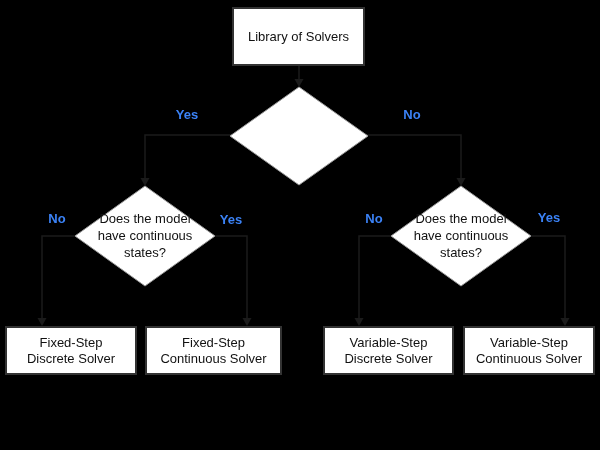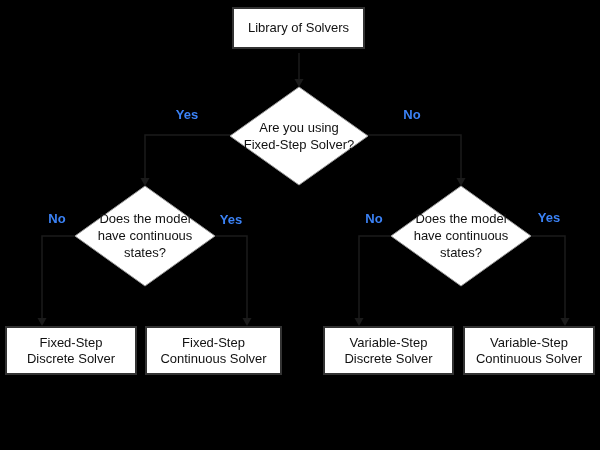--- a/index.html
+++ b/index.html
@@ -39,21 +39,21 @@
   .branch-label {
     position: absolute;
     width: 40px;
     text-align: center;
     color: #3b82f6;
     font-size: 13px;
     font-weight: bold;
   }
 
   
-  #root-box   { left: 232px; top: 7px;   width: 133px; height: 42px; }
+  #root-box   { left: 232px; top: 7px;   width: 133px; height: 59px; }
   #box-fd     { left: 5px;   top: 326px; width: 132px; height: 49px; }
   #box-fc     { left: 145px; top: 326px; width: 137px; height: 49px; }
   #box-vd     { left: 323px; top: 326px; width: 131px; height: 49px; }
   #box-vc     { left: 463px; top: 326px; width: 132px; height: 49px; }
 
   #d1-text { left: 224px; top: 119px; }
   #d2-text { left: 70px;  top: 210px; }
   #d3-text { left: 386px; top: 210px; }
 
   #lbl-yes1 { left: 167px; top: 107px; }
@@ -96,22 +96,20 @@
     </g>
     <g fill="#ffffff" stroke="#999999" stroke-width="1">
       <polygon points="299,87 368,136 299,185 230,136"></polygon>
       <polygon points="145,186 215,236 145,286 75,236"></polygon>
       <polygon points="461,186 531,236 461,286 391,236"></polygon>
     </g>
   </svg>
 
   <div id="root-box" class="box">Library of Solvers</div>
 
-  <div id="d1-text" class="diamond-text">Are you using
-Fixed-Step Solver?</div>
   <div id="d2-text" class="diamond-text">Does the model
 have continuous
 states?</div>
   <div id="d3-text" class="diamond-text">Does the model
 have continuous
 states?</div>
 
   <div id="lbl-yes1" class="branch-label">Yes</div>
   <div id="lbl-no1" class="branch-label">No</div>
   <div id="lbl-no2" class="branch-label">No</div>

